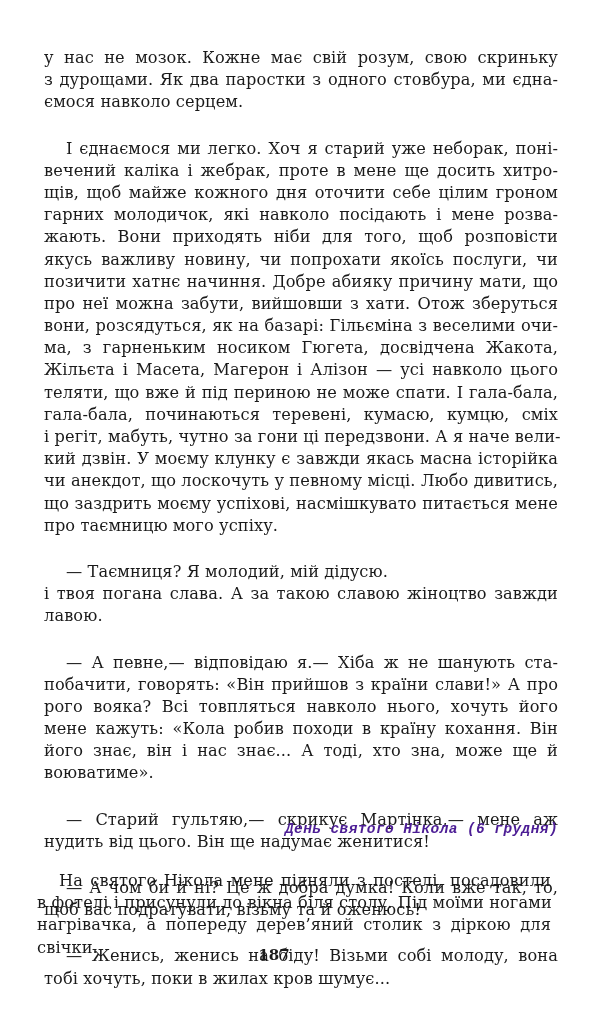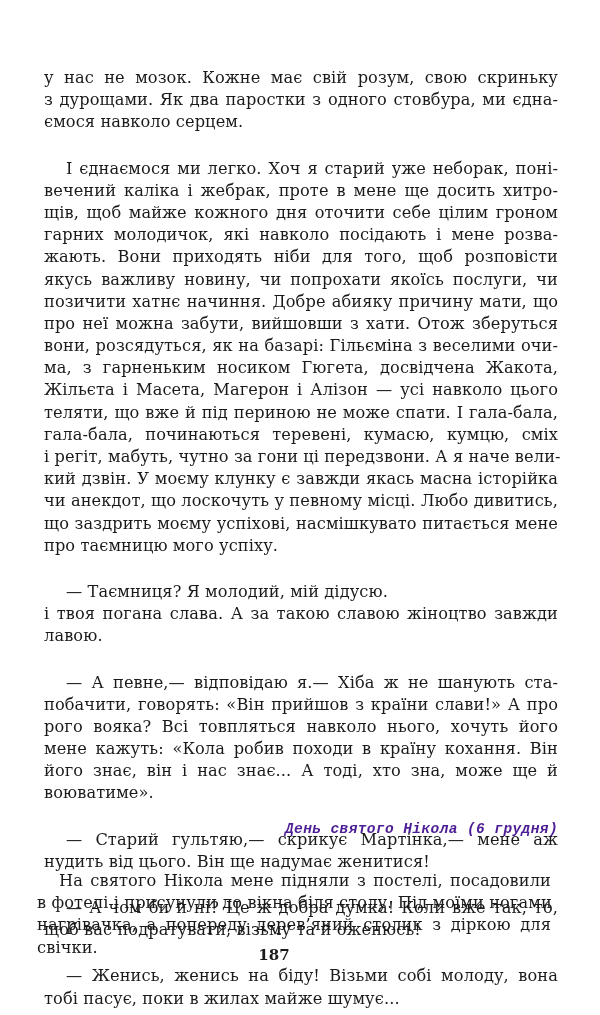--- a/index.html
+++ b/index.html
@@ -11,21 +11,21 @@
       width: 600px;
       height: 1015px;
       position: relative;
       overflow: hidden;
       font-family: "DejaVu Serif", "Liberation Serif", serif;
       color: #1a1a1a;
     }
     .page {
       position: absolute;
       left: 44px;
-      top: 67px;
+      top: 47px;
       width: 514px;
     }
     .line {
       display: block;
       height: 22.2px;
       line-height: 22.2px;
       font-size: 16.2px;
       white-space: nowrap;
       text-align: justify;
       text-align-last: justify;
@@ -101,21 +101,21 @@
   <span class="line">побачити, говорять: «Він прийшов з країни слави!» А про</span>
   <span class="line">рого вояка? Всі товпляться навколо нього, хочуть його</span>
   <span class="line">мене кажуть: «Кола робив походи в країну кохання. Він</span>
   <span class="line">його знає, він і нас знає... А тоді, хто зна, може ще й</span>
   <span class="line last">воюватиме».</span>
   <span class="line indent">— Старий гультяю,— скрикує Мартінка,— мене аж</span>
   <span class="line last">нудить від цього. Він ще надумає женитися!</span>
   <span class="line indent">— А чом би й ні? Це ж добра думка! Коли вже так, то,</span>
   <span class="line last">щоб вас подратувати, візьму та й оженюсь!</span>
   <span class="line indent">— Женись, женись на біду! Візьми собі молоду, вона</span>
-  <span class="line last">тобі пасує, поки в жилах майже шумує...</span>
+  <span class="line last">тобі хочуть, поки в жилах кров шумує...</span>
 </div>
 
 <div class="section-heading">День святого Нікола (6 грудня)</div>
 
 <div class="page2">
   <span class="line indent">На святого Нікола мене підняли з постелі, посадовили</span>
   <span class="line">в фотелі і присунули до вікна біля столу. Під моїми ногами</span>
   <span class="line">нагрівачка, а попереду дерев’яний столик з діркою для</span>
   <span class="line last">свічки.</span>
 </div>

